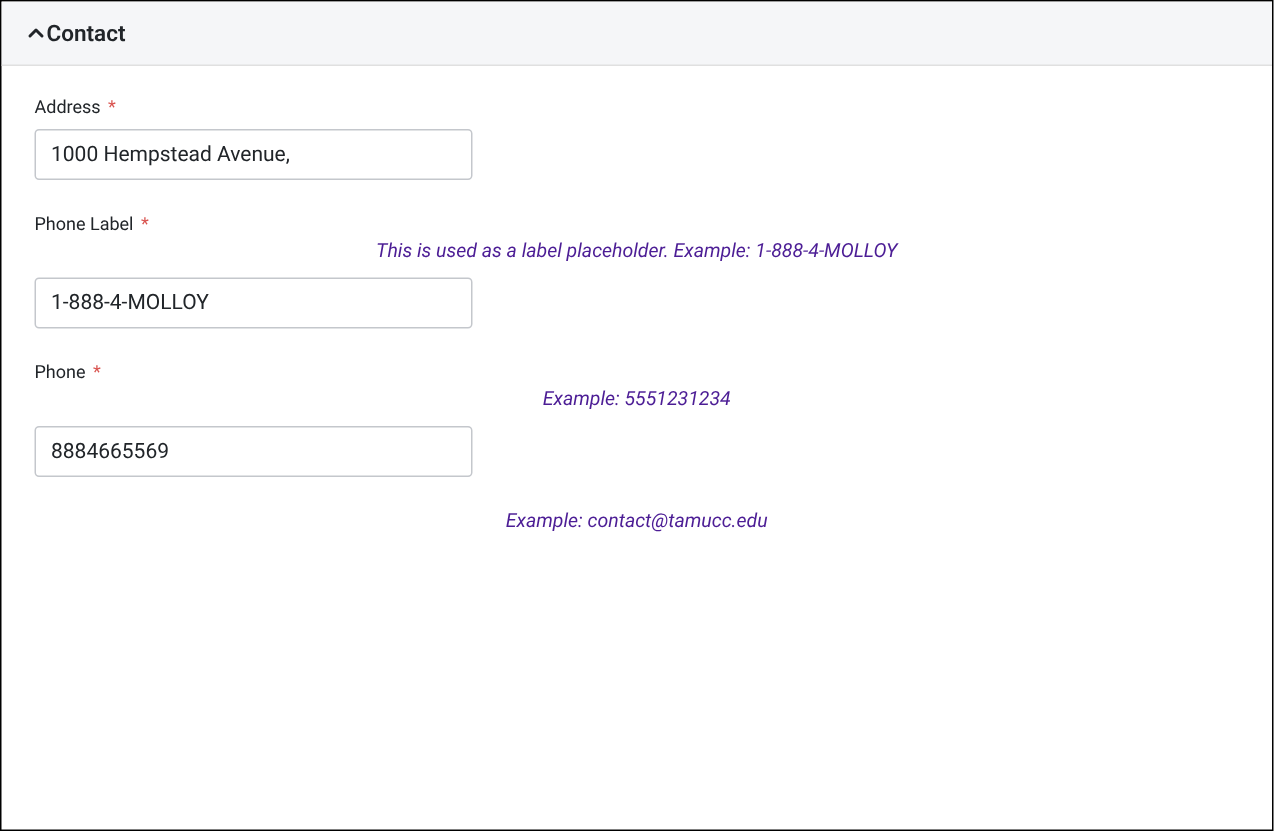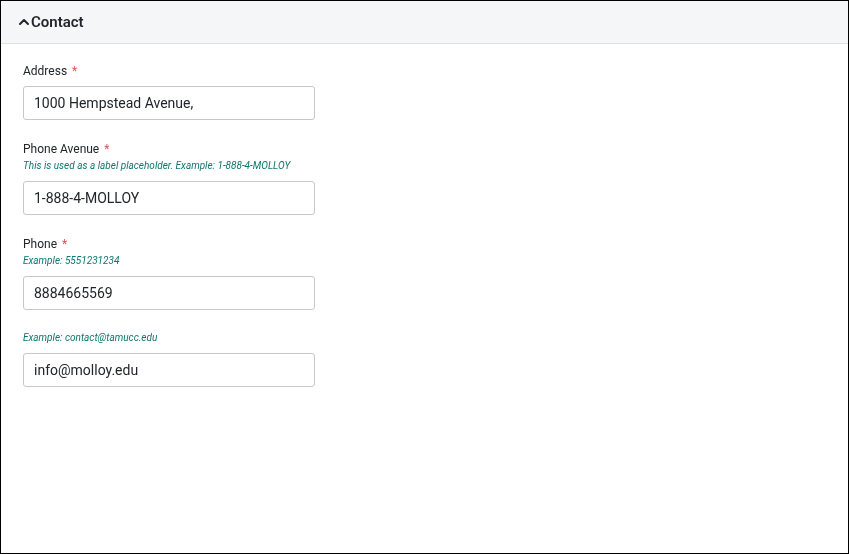--- a/index.html
+++ b/index.html
@@ -46,24 +46,25 @@
       color: #212529;
       display: block;
       margin-bottom: 4px;
     }
     .required {
       color: #d9534f;
       margin-left: 2px;
     }
     .help-text {
       font-style: italic;
-      font-size: 10px;
-      color: #0f766e;
+      font-size: 13px;
+      color: #4c1d95;
       margin-bottom: 6px;
       margin-top: 2px;
+      text-align: center;
     }
     .form-input {
       width: 292px;
       padding: 8px 10px;
       font-size: 14px;
       border: 1px solid #c4c7cc;
       border-radius: 3px;
       color: #212529;
       background: #fff;
       font-family: inherit;
@@ -88,34 +89,33 @@
     <label class="form-label">
       <span>Address</span>
       <span class="required">*</span>
     </label>
     <input type="text" class="form-input" value="1000 Hempstead Avenue," style="">
   </div>
 
 
   <div class="form-group">
     <label class="form-label">
-      <span>Phone Avenue</span>
+      <span>Phone Label</span>
       <span class="required">*</span>
     </label>
     <div class="help-text">This is used as a label placeholder. Example: 1-888-4-MOLLOY</div>
     <input type="text" class="form-input" value="1-888-4-MOLLOY" style="">
   </div>
 
   <div class="form-group">
     <label class="form-label">
       <span>Phone</span>
       <span class="required">*</span>
     </label>
     <div class="help-text">Example: 5551231234</div>
     <input type="text" class="form-input" value="8884665569" style="">
   </div>
 
   <div class="form-group">
     <div class="help-text">Example: contact@tamucc.edu</div>
-    <input type="text" class="form-input" value="info@molloy.edu" style="">
   </div>
 
 </div>
 
 </body></html>

